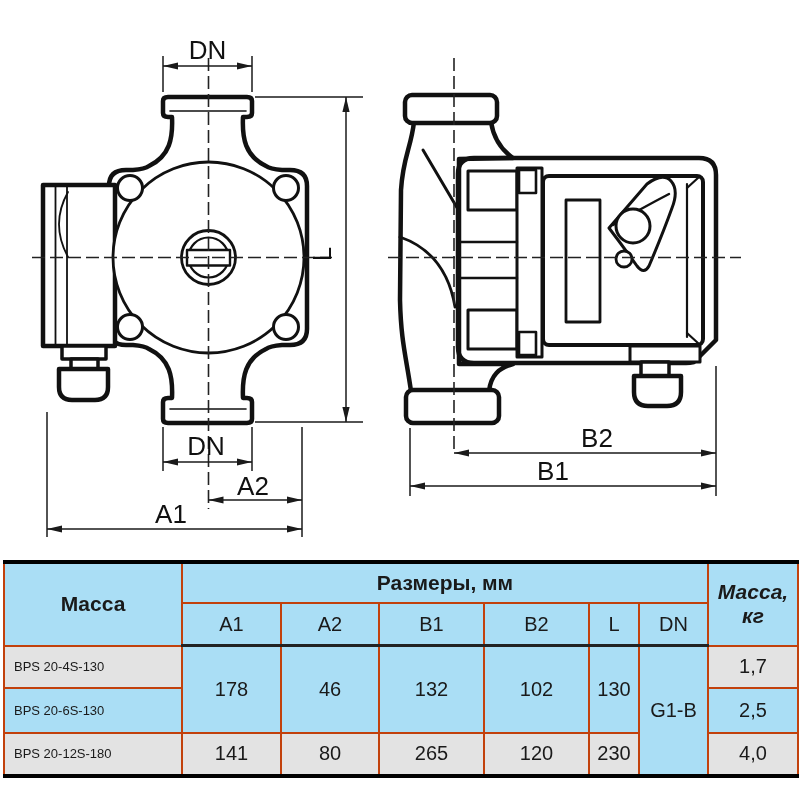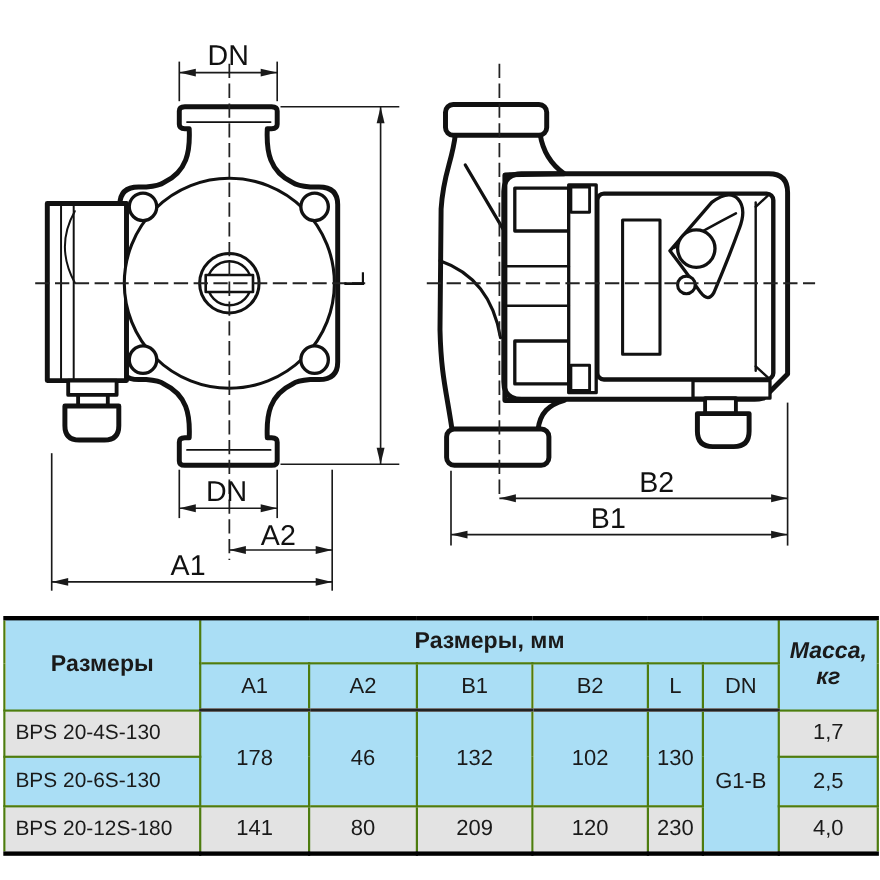--- a/index.html
+++ b/index.html
@@ -4,26 +4,26 @@
 <style>
   html,body{margin:0;padding:0;}
   body{width:800px;height:800px;background:#ffffff;position:relative;
        font-family:"Liberation Sans",sans-serif;}
   #drawing{position:absolute;left:0;top:0;}
   .dimtxt{font-family:"Liberation Sans",sans-serif;font-size:26px;fill:#111;}
   .table-wrap{position:absolute;left:3px;top:560px;width:794px;}
   table{border-collapse:collapse;table-layout:fixed;width:794px;
         font-family:"Liberation Sans",sans-serif;font-size:20px;color:#1a1a1a;
         border-top:4px solid #000;border-bottom:4px solid #000;}
-  td{border:2px solid #4d7c0f;text-align:center;vertical-align:middle;
+  td{border:2px solid #c2410c;text-align:center;vertical-align:middle;
      padding:0;height:40px;overflow:hidden;}
   td.hdr{font-weight:bold;font-size:21px;}
   td.blue{background:#aadef5;}
   td.gray{background:#e3e3e3;}
-  td.model{text-align:left;padding-left:9px;font-size:19px;}
+  td.model{text-align:left;padding-left:9px;font-size:13px;}
   tr.subhdr td{border-bottom:3px solid #222;}
   td.mass2l{line-height:1.15;font-style:italic;}
 </style>
 </head>
 <body>
 
 <svg id="drawing" width="800" height="560" viewBox="0 0 800 560">
 
   <g stroke="#111" fill="none" stroke-linejoin="round" stroke-linecap="round">
 
@@ -175,21 +175,21 @@
         <col style="width:99px">
         <col style="width:98px">
       <col style="width:105px">
         <col style="width:105px">
         <col style="width:50px">
       <col style="width:69px">
         <col style="width:90px">
     </colgroup>
     <tbody>
       <tr>
-        <td class="hdr blue" rowspan="2">Размеры</td>
+        <td class="hdr blue" rowspan="2">Масса</td>
         <td class="hdr blue" colspan="6" style="height:38px">Размеры, мм</td>
         <td class="hdr blue mass2l" rowspan="2">
           <div>Масса,</div>
           <div>кг</div>
         </td>
       </tr>
       <tr class="subhdr">
         <td class="blue" style="height:39px">A1</td>
         <td class="blue">A2</td>
         <td class="blue">B1</td>
@@ -208,20 +208,20 @@
         <td class="gray">1,7</td>
       </tr>
       <tr>
         <td class="blue model" style="height:43px">BPS 20-6S-130</td>
         <td class="blue">2,5</td>
       </tr>
       <tr>
         <td class="gray model">BPS 20-12S-180</td>
         <td class="gray">141</td>
         <td class="gray">80</td>
-        <td class="gray">209</td>
+        <td class="gray">265</td>
         <td class="gray">120</td>
         <td class="gray">230</td>
         <td class="gray">4,0</td>
       </tr>
     </tbody>
   </table>
 </div>
 
 </body></html>

